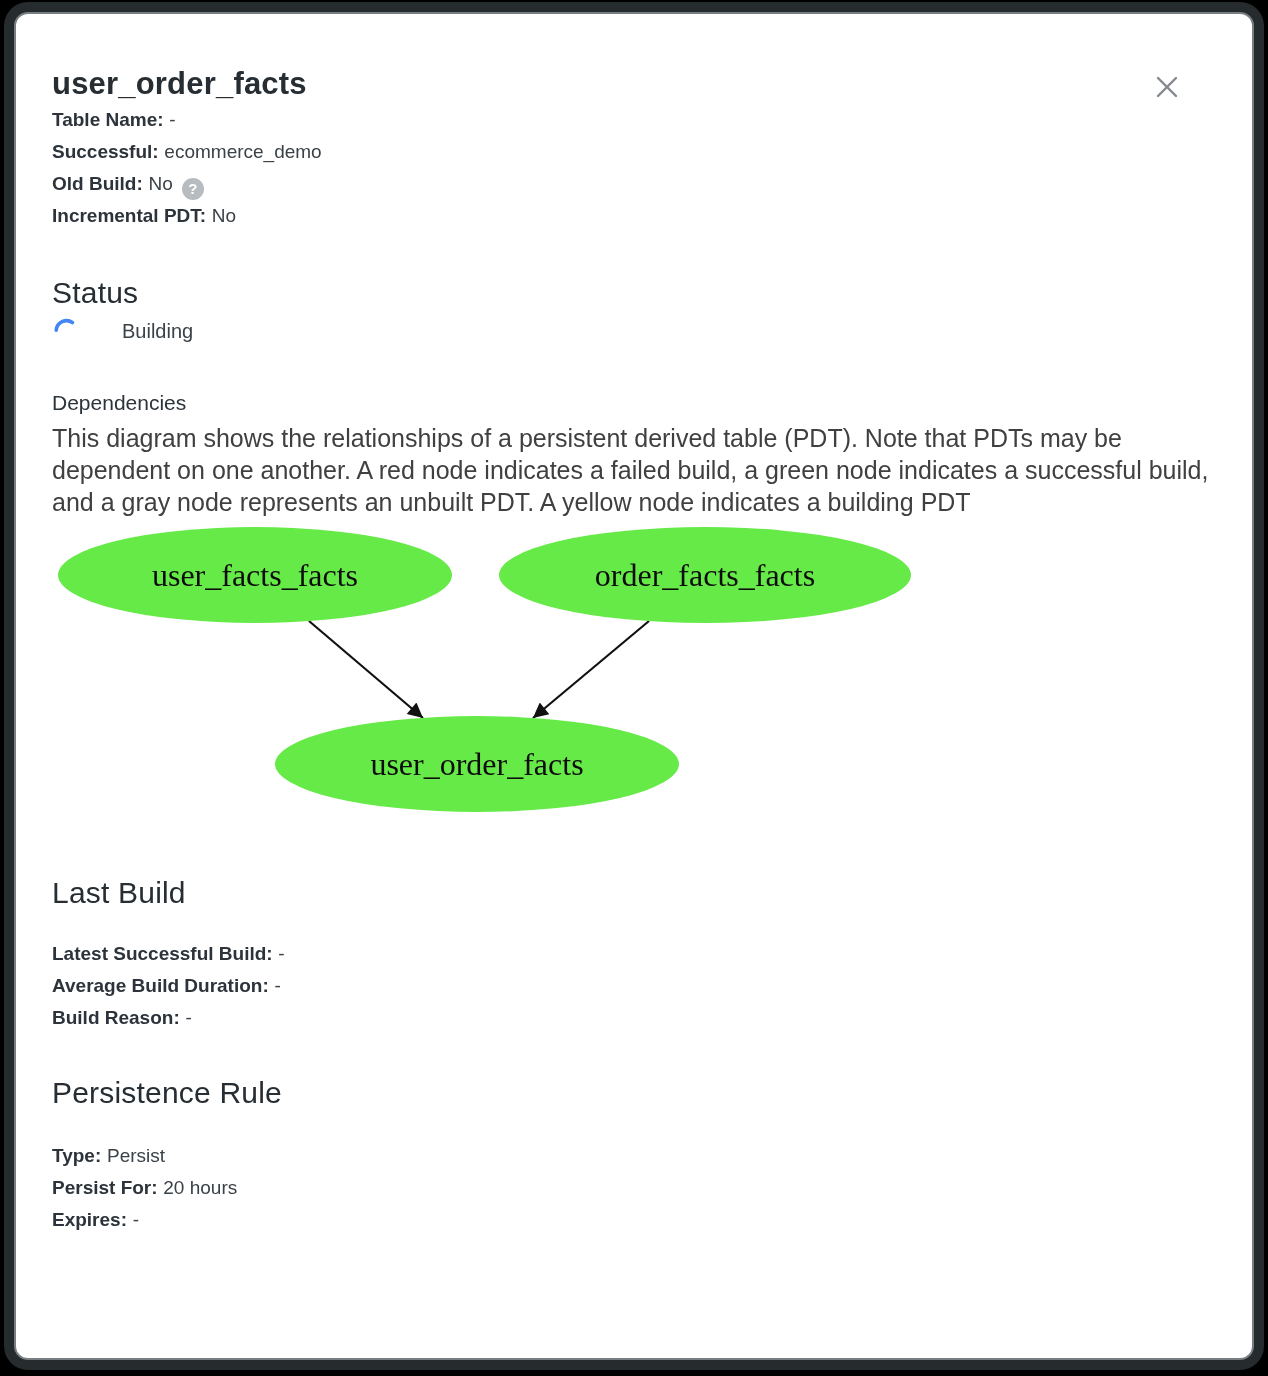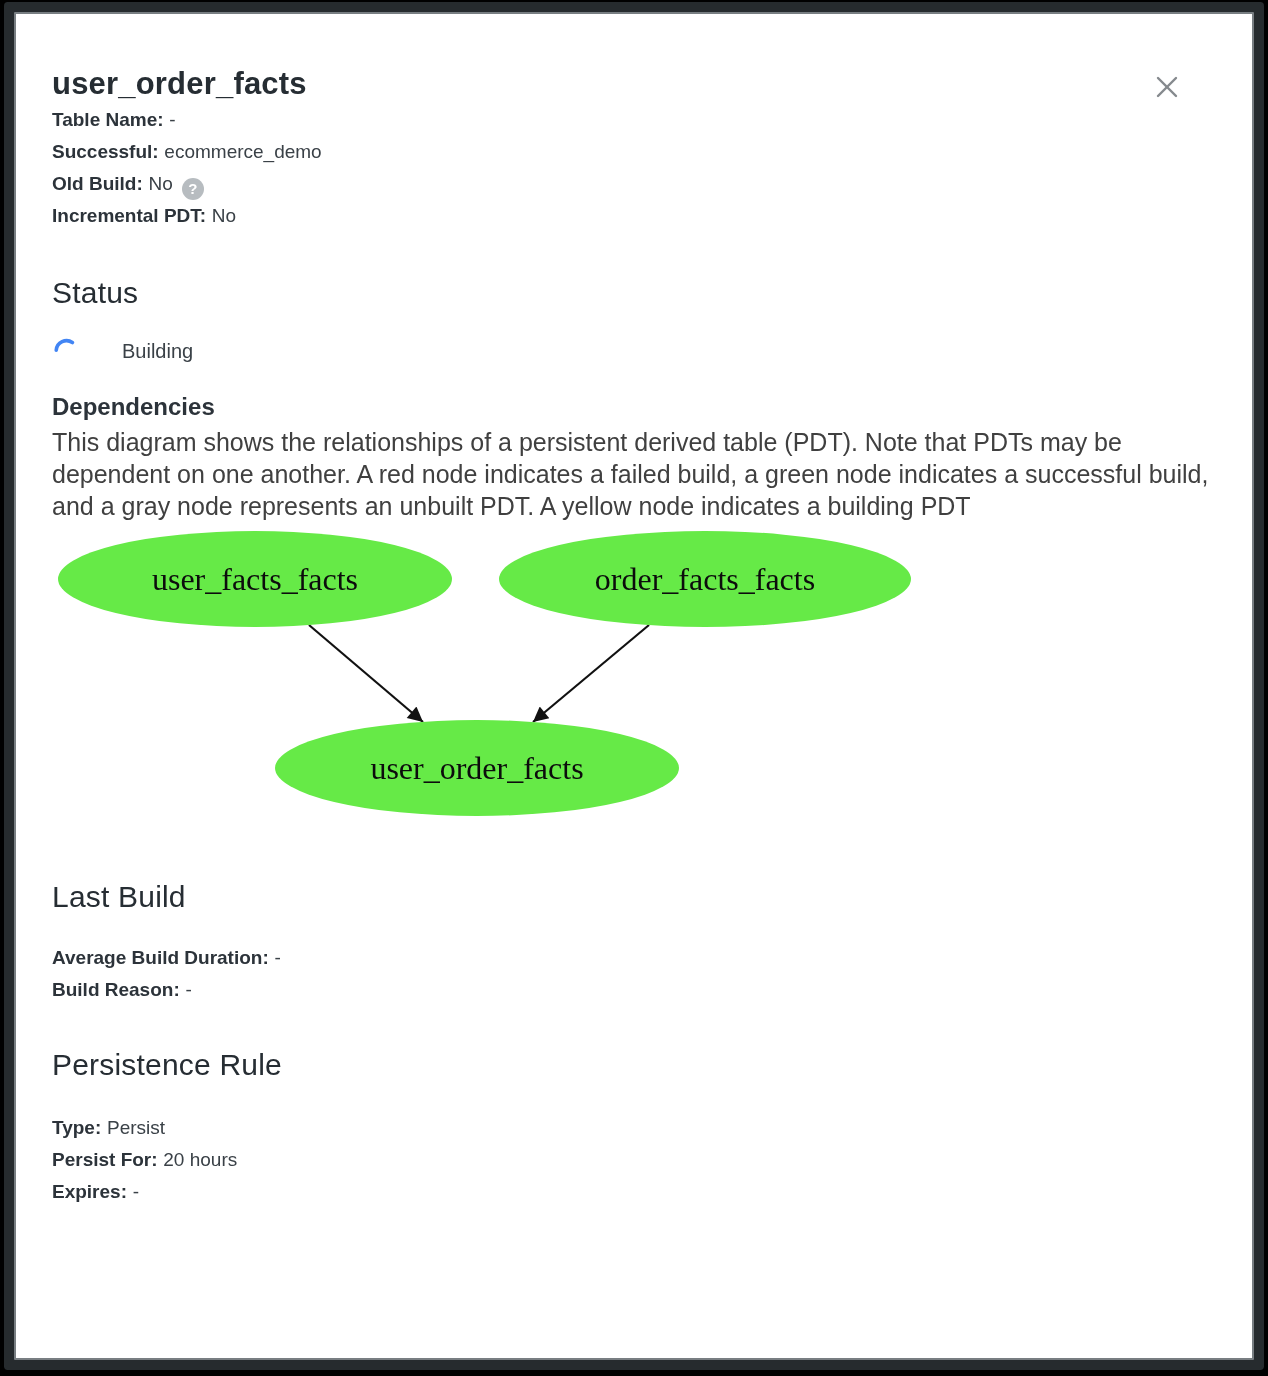--- a/index.html
+++ b/index.html
@@ -4,21 +4,21 @@
 <style>
   * { margin: 0; padding: 0; box-sizing: border-box; }
   html, body { width: 1268px; height: 1376px; background: #000; overflow: hidden; }
   body { font-family: "Liberation Sans", sans-serif; }
 
   .dialog {
     position: absolute;
     top: 12px; left: 14px; right: 14px; bottom: 16px;
     background: #ffffff;
     border: 2px solid #787e82;
-    border-radius: 1px;
+    border-radius: 14px;
     box-shadow: 0 0 0 10px #262b2e;
     padding: 0 36px;
     overflow: hidden;
   }
 
   .dialog-title {
     margin-top: 50px;
     font-size: 31px;
     font-weight: 700;
     line-height: 40px;
@@ -61,36 +61,36 @@
     font-weight: 400;
     line-height: 38px;
     color: #262d33;
     letter-spacing: 0.2px;
   }
   .heading-status { margin-top: 42px; }
   .heading-last-build { margin-top: 56px; }
   .heading-persistence { margin-top: 40px; }
 
   .status-row {
-    margin-top: 24px;
+    margin-top: 4px;
     display: flex;
     align-items: center;
     height: 30px;
   }
   .spinner { width: 26px; height: 26px; margin-left: 2px; }
   .status-state {
     margin-left: 42px;
     font-size: 20px;
     color: #3a4147;
   }
 
   .dep-label {
-    margin-top: 28px;
-    font-size: 24px;
-    font-weight: 700;
+    margin-top: 44px;
+    font-size: 21px;
+    font-weight: 400;
     line-height: 26px;
     color: #2c333a;
   }
   .dep-text {
     margin-top: 6px;
     font-size: 25px;
     line-height: 32px;
     color: #404040;
     max-width: 1165px;
   }
@@ -169,20 +169,23 @@
     <g>
       <ellipse cx="421" cy="238" rx="202" ry="48" fill="#66ea47"></ellipse>
       <text class="node-label" x="421" y="249" text-anchor="middle">user_order_facts</text>
     </g>
   </svg>
 
   <h2 class="section-heading heading-last-build">Last Build</h2>
 
   <div class="kv-block-last">
     <div class="meta-row">
+      <span class="meta-label">Latest Successful Build:</span><span class="meta-value">-</span>
+    </div>
+    <div class="meta-row">
       <span class="meta-label">Average Build Duration:</span><span class="meta-value">-</span>
     </div>
     <div class="meta-row">
       <span class="meta-label">Build Reason:</span><span class="meta-value">-</span>
     </div>
   </div>
 
   <h2 class="section-heading heading-persistence">Persistence Rule</h2>
 
   <div class="kv-block-persist">

